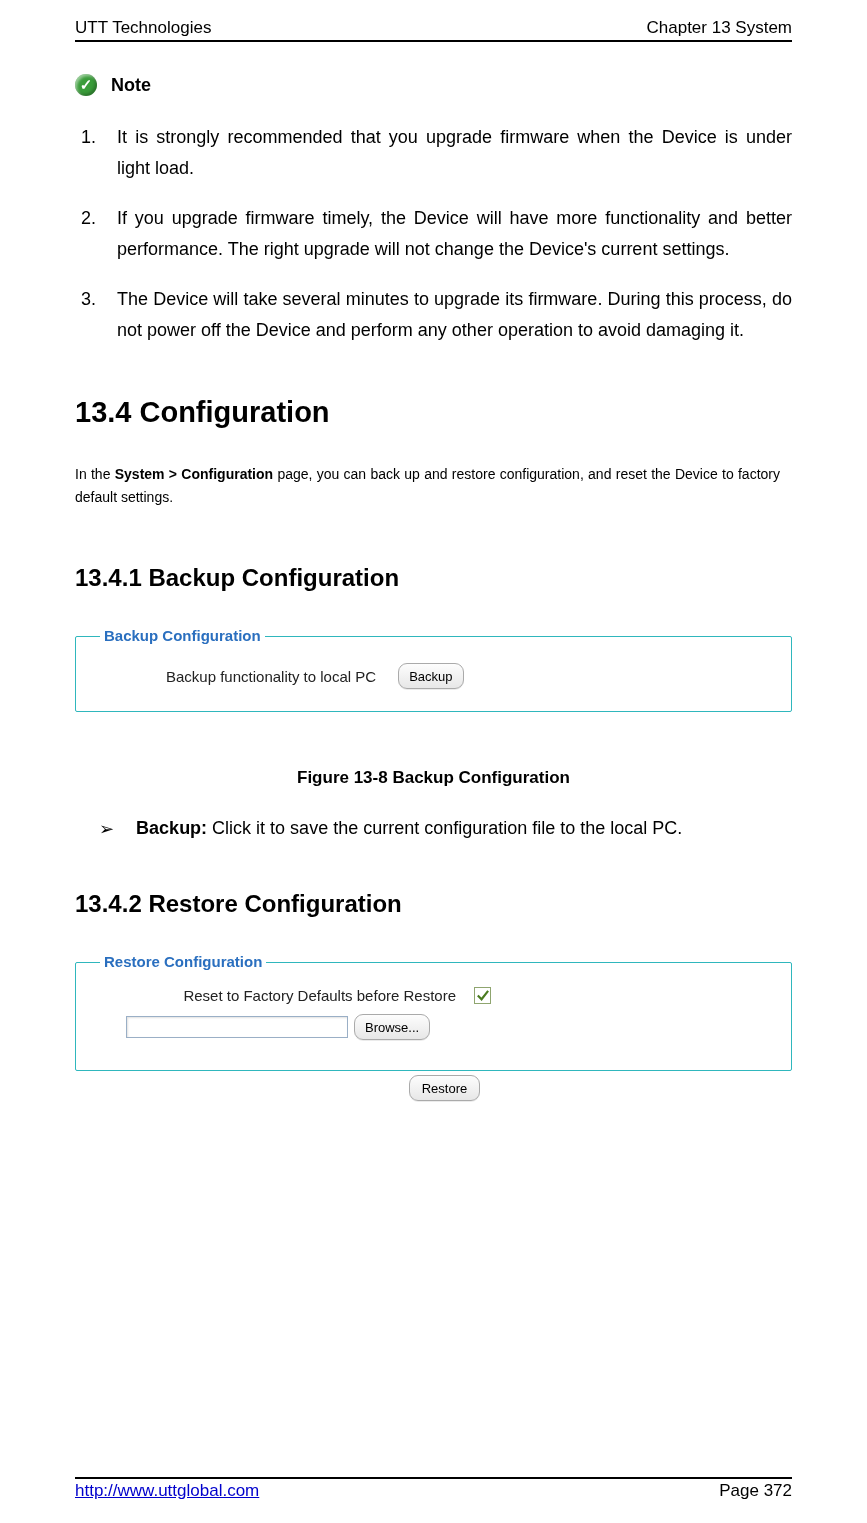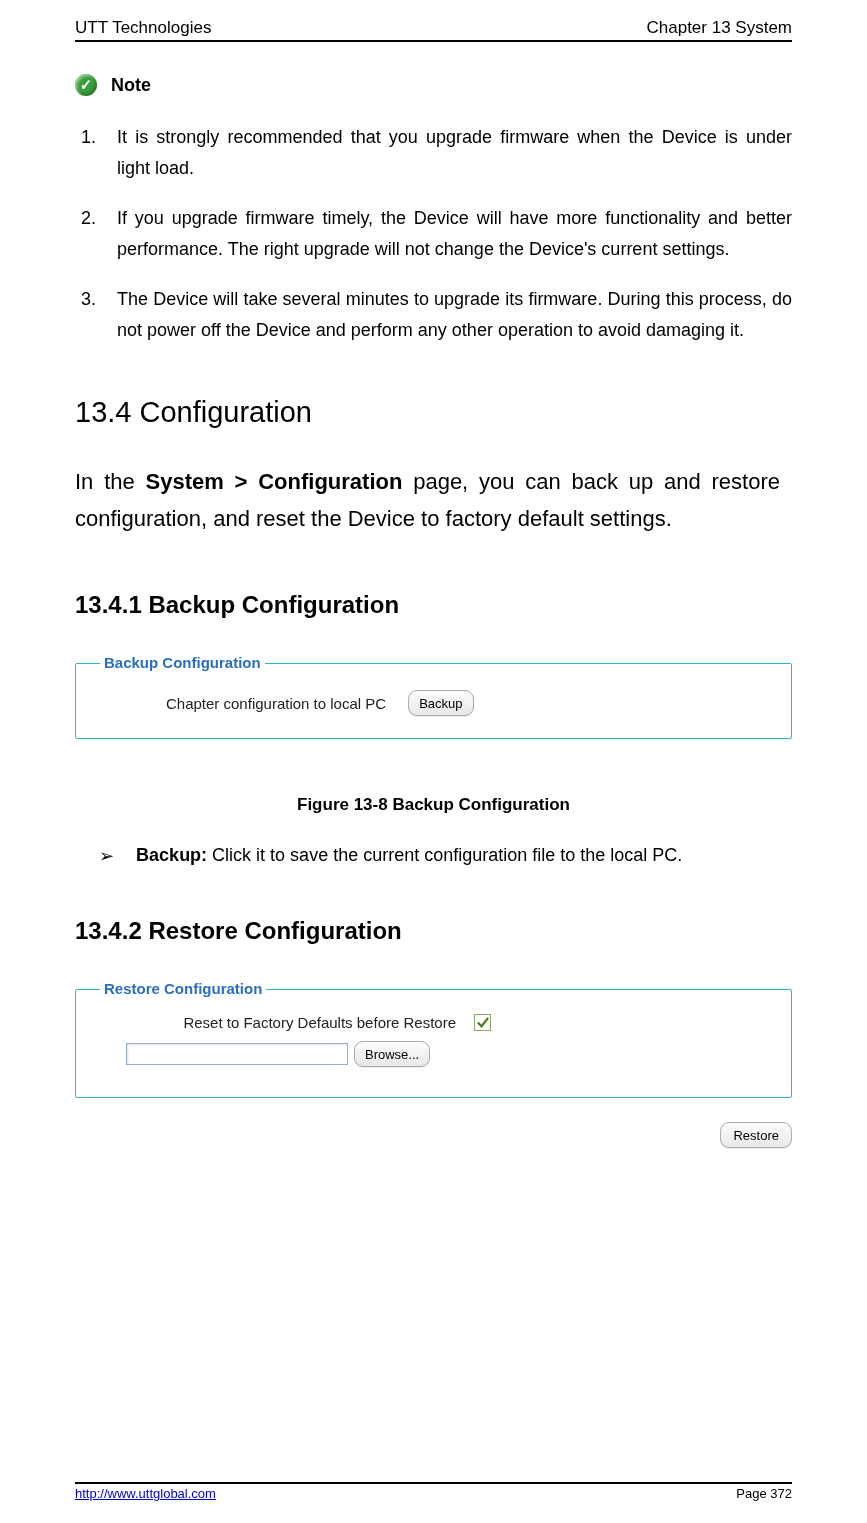--- a/index.html
+++ b/index.html
@@ -3,39 +3,39 @@
 <meta charset="utf-8">
 <style>
   html,body{margin:0;padding:0;background:#fff;color:#000;font-family:Arial,Helvetica,sans-serif}
   .page{width:793px;min-height:1523px;margin:0 auto;position:relative;padding:18px 38px 0 38px;box-sizing:border-box}
   .hdr-row{display:flex;justify-content:space-between;font-size:17px;border-bottom:2px solid #000;padding-bottom:2px}
   .note-row{display:flex;align-items:center;margin-top:32px}
   .note-icon{width:22px;height:22px;border-radius:50%;background:#3a9c3a;display:flex;align-items:center;justify-content:center;color:#fff;font-weight:bold;font-size:15px;box-shadow:inset -2px -2px 3px rgba(0,0,0,.25),inset 2px 2px 3px rgba(255,255,255,.5)}
   .note-label{margin-left:14px;font-weight:bold;font-size:18px}
   ol.main-list{font-size:18px;margin:26px 0 0 0;padding-left:26px}
   ol.main-list li{margin-bottom:20px;line-height:1.7;text-align:justify;padding-left:16px}
-  h2.h-main{font-size:29px;font-weight:normal;margin:50px 0 34px 0}
-  p.para{font-size:22px;line-height:1.7;text-align:justify;margin:0 12px 54px 0}
+  h2.h-main{font-size:29px;font-weight:bold;margin:50px 0 34px 0}
+  p.para{font-size:14px;line-height:1.7;text-align:justify;margin:0 12px 54px 0}
   h3.h-sub{font-size:24px;font-weight:bold;margin:0 0 44px 0}
   .fig-wrap{border:1px solid #2fb7bd;border-radius:2px;position:relative;padding:26px 14px 22px 14px}
   .fig-legend{position:absolute;top:-10px;left:24px;background:#fff;color:#2a6fbf;font-weight:bold;font-size:15px;padding:0 4px}
   .backup-row{display:flex;align-items:center;margin-left:76px}
   .backup-label{font-size:15px;color:#222}
   .btn{margin-left:22px;font-size:13px;height:24px;background:linear-gradient(#fdfdfd,#e7e7e7);border:1px solid #aaa;border-radius:9px;padding:0 10px;display:flex;align-items:center;cursor:pointer;box-shadow:0 1px 0 rgba(0,0,0,.08)}
   .caption{text-align:center;font-weight:bold;font-size:17px;margin:56px 0 30px 0}
   .bullet-row{display:flex;align-items:flex-start;font-size:18px;margin:0 0 50px 24px}
   .bullet-sym{margin-right:22px}
   .restore-grid{margin-left:36px}
   .restore-line{display:flex;align-items:center;margin-bottom:10px}
   .restore-label{width:330px;text-align:right;font-size:15px;color:#222;padding-right:18px}
   .chk{width:15px;height:15px;border:1px solid #8fa56f;background:#fff;display:flex;align-items:center;justify-content:center;cursor:pointer}
   .chk svg{width:15px;height:15px}
   .file-input{width:220px;height:20px;border:1px solid #9aafc6;background:#fff;box-shadow:inset 1px 1px 2px rgba(0,0,0,.12)}
-  .restore-btn-row{display:flex;justify-content:flex-end;margin-top:24px}
-  .ftr{position:absolute;left:38px;right:38px;bottom:22px;display:flex;justify-content:space-between;font-size:13px;border-top:2px solid #000;padding-top:2px}
+  .restore-btn-row{display:flex;justify-content:center;margin-top:4px}
+  .ftr{position:absolute;left:38px;right:38px;bottom:22px;display:flex;justify-content:space-between;font-size:17px;border-top:2px solid #000;padding-top:2px}
   .ftr a{color:#0000cc;text-decoration:underline}
 </style>
 </head>
 <body>
 
 <div class="page">
 
   <div class="hdr-row">
     <span>UTT Technologies</span>
     <span>Chapter 13 System</span>
@@ -56,21 +56,21 @@
 
   <p class="para">
     <span>In the </span><b>System &gt; Configuration</b><span> page, you can back up and restore configuration, and reset the Device to factory default settings.</span>
   </p>
 
   <h3 class="h-sub">13.4.1  Backup Configuration</h3>
 
   <div class="fig-wrap">
     <span class="fig-legend">Backup Configuration</span>
     <div class="backup-row">
-      <span class="backup-label">Chapter configuration to local PC</span>
+      <span class="backup-label">Backup functionality to local PC</span>
       <div class="btn">
           <span>Backup</span>
         </div>
     </div>
   </div>
 
   <div class="caption">Figure 13-8 Backup Configuration</div>
 
   <div class="bullet-row">
     <span class="bullet-sym">➢</span>

